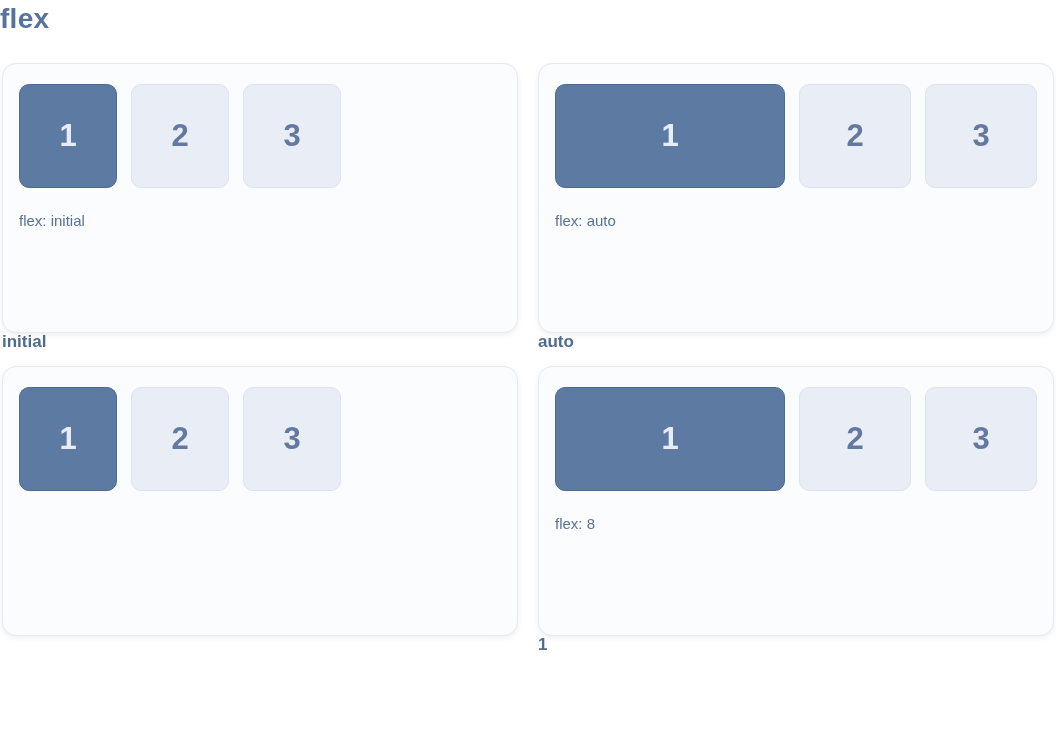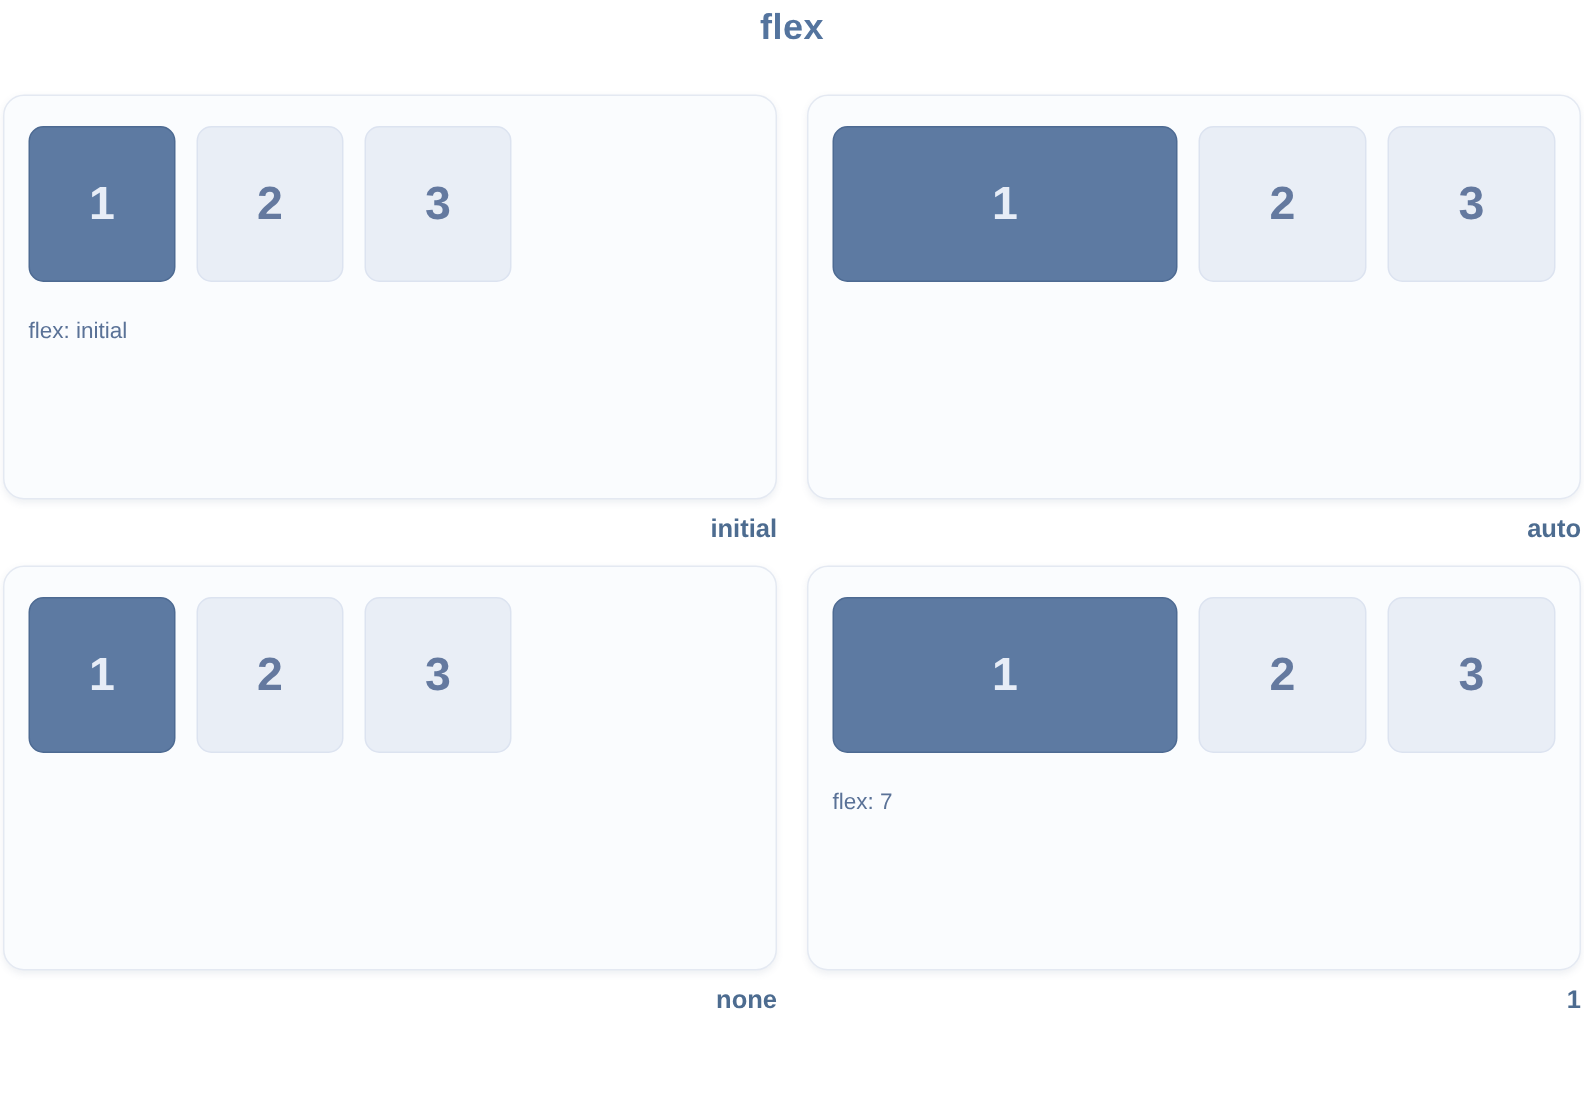--- a/index.html
+++ b/index.html
@@ -6,22 +6,21 @@
     margin: 0;
     padding: 0;
     background: #ffffff;
     width: 1056px;
     height: 733px;
     font-family: "Liberation Sans", "DejaVu Sans", sans-serif;
     overflow: hidden;
   }
   .page-title {
     margin: 2px 0 0 0;
-    text-align: center;
-    font-size: 24px;
+    font-size: 28px;
     line-height: 34px;
     font-weight: 700;
     color: var(--title-text, #54749e);
     letter-spacing: 0.3px;
   }
   .grid {
     margin-top: 27px;
     padding: 0 2px;
     display: grid;
     grid-template-columns: 1fr 1fr;
@@ -66,26 +65,25 @@
   }
   .panel--grow .box--hl { flex: 1 1 auto; width: auto; }
   .panel--grow .box--dim { width: 112px; flex: 0 0 112px; }
   .caption {
     margin-top: 24px;
     font-size: 15px;
     font-weight: 500;
     color: var(--caption-text, #5a7297);
   }
   .panel-label {
-    margin-top: 11px;
+    margin-top: 0;
     font-size: 17px;
     line-height: 18px;
     font-weight: 700;
     color: var(--label-text, #4d6c90);
-    text-align: right;
   }
 </style>
 </head>
 <body>
 
 <h1 class="page-title">flex</h1>
 
 <div class="grid">
 
   <div class="cell">
@@ -100,40 +98,40 @@
     <div class="panel-label">initial</div>
   </div>
 
   <div class="cell">
     <div class="panel panel--grow">
       <div class="boxes">
         <div class="box box--hl">1</div>
         <div class="box box--dim">2</div>
         <div class="box box--dim">3</div>
       </div>
+      <div class="caption">flex: auto</div>
     </div>
     <div class="panel-label">auto</div>
   </div>
 
   <div class="cell">
     <div class="panel">
       <div class="boxes">
         <div class="box box--hl">1</div>
         <div class="box box--dim">2</div>
         <div class="box box--dim">3</div>
       </div>
     </div>
-    <div class="panel-label">none</div>
   </div>
 
   <div class="cell">
     <div class="panel panel--grow">
       <div class="boxes">
         <div class="box box--hl">1</div>
         <div class="box box--dim">2</div>
         <div class="box box--dim">3</div>
       </div>
-      <div class="caption">flex: 7</div>
+      <div class="caption">flex: 8</div>
     </div>
     <div class="panel-label">1</div>
   </div>
 
 </div>
 
 </body></html>

